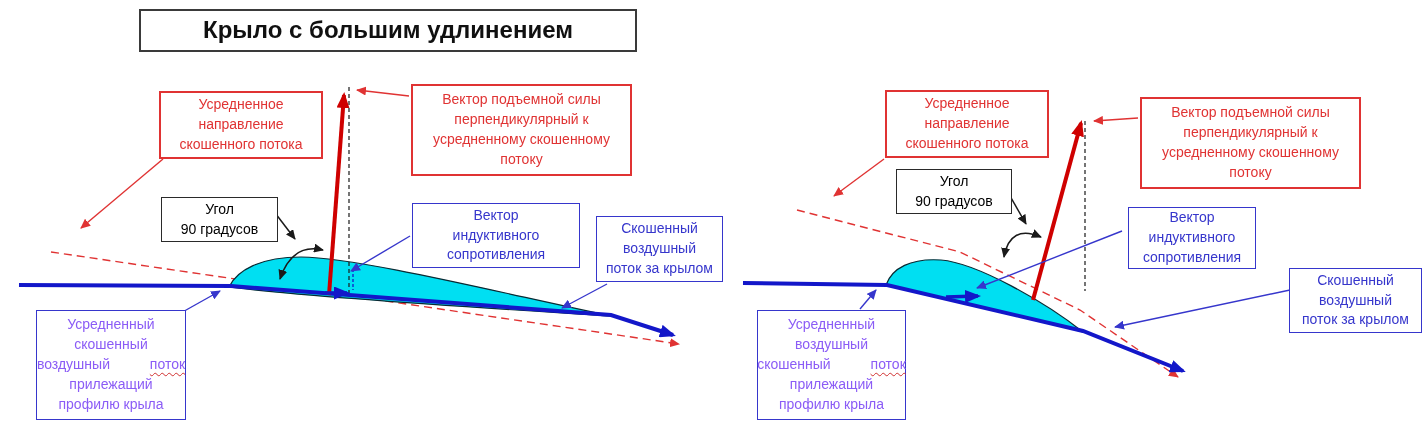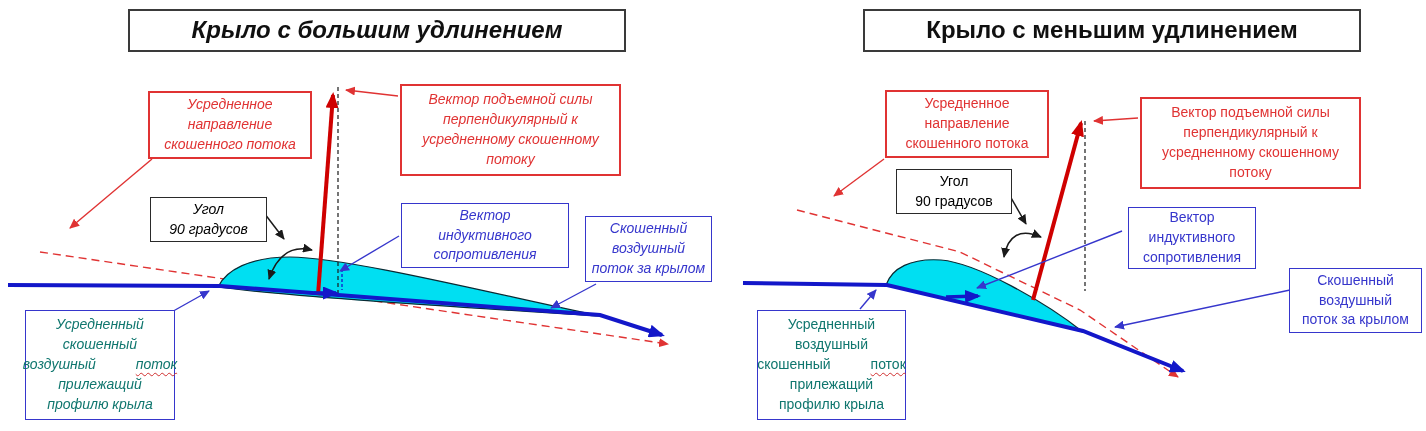--- a/index.html
+++ b/index.html
@@ -1,28 +1,28 @@
 <!DOCTYPE html>
 <html><head>
 <meta charset="utf-8">
 <style>
   html,body{margin:0;padding:0;background:#fff;}
   .stage{position:relative;width:1426px;height:431px;background:#ffffff;
          font-family:"Liberation Sans",sans-serif;overflow:hidden;}
   .panel{position:absolute;top:0;width:713px;height:431px;}
-  #panel-left{left:0;font-style:italic;} #panel-right{left:713px;}
+  #panel-left{left:11px;} #panel-right{left:713px;}
   .panel svg{position:absolute;left:0;top:0;}
   .box{position:absolute;display:flex;flex-direction:column;justify-content:center;
        align-items:center;text-align:center;font-size:14px;line-height:1.42;
        background:#fff;box-sizing:border-box;padding:2px 4px;}
   .box .line{white-space:nowrap;}
   .red-box{color:#e03333;border:2px solid #e03333;}
   .blue-box{color:#3636cc;border:1.6px solid #3636cc;}
   .black-box{color:#000000;border:1.6px solid #2a2a2a;}
-  .dark-box{color:#0f766e;border:1.6px solid #3636cc;}
+  .dark-box{color:#8b5cf6;border:1.6px solid #3636cc;}
   .title-box{color:#101010;border:2px solid #3a3a3a;font-weight:bold;
              font-size:24px;line-height:1.1;}
   .sq{text-decoration:underline wavy #d03030 1px;text-underline-offset:3px;margin-left:36px;}
 </style>
 </head>
 <body>
 
 <div class="stage">
 
   <div class="panel" id="panel-left">
@@ -146,23 +146,20 @@
       <path d="M289,182 L313,224" stroke="#1a1a1a" stroke-width="1.5" fill="none" marker-end="url(#arBlkR)"></path>
       <path d="M291,257 Q297,224 328,237" stroke="#1a1a1a" stroke-width="1.5" fill="none" marker-start="url(#arBlkR)" marker-end="url(#arBlkR)"></path>
 
       <path d="M233,297 L265,296" stroke="#1317c9" stroke-width="3.5" fill="none" marker-end="url(#arBlueBigR)"></path>
       <path d="M409,231 L264,288" stroke="#3636cc" stroke-width="1.4" fill="none" marker-end="url(#arBlueR)"></path>
 
       <path d="M577,290 L402,327" stroke="#3636cc" stroke-width="1.4" fill="none" marker-end="url(#arBlueR)"></path>
       <path d="M147,309 L163,290" stroke="#3636cc" stroke-width="1.4" fill="none" marker-end="url(#arBlueR)"></path>
     </svg>
 
-    <div class="box title-box" style="left:150px;top:9px;width:498px;height:43px;">
-      <div class="line">Крыло с меньшим удлинением</div>
-    </div>
 
     <div class="box red-box" style="left:172px;top:90px;width:164px;height:68px;">
       <div class="line">Усредненное</div>
       <div class="line">направление</div>
       <div class="line">скошенного потока</div>
     </div>
 
     <div class="box red-box" style="left:427px;top:97px;width:221px;height:92px;">
       <div class="line">Вектор подъемной силы</div>
       <div class="line">перпендикулярный к</div>

